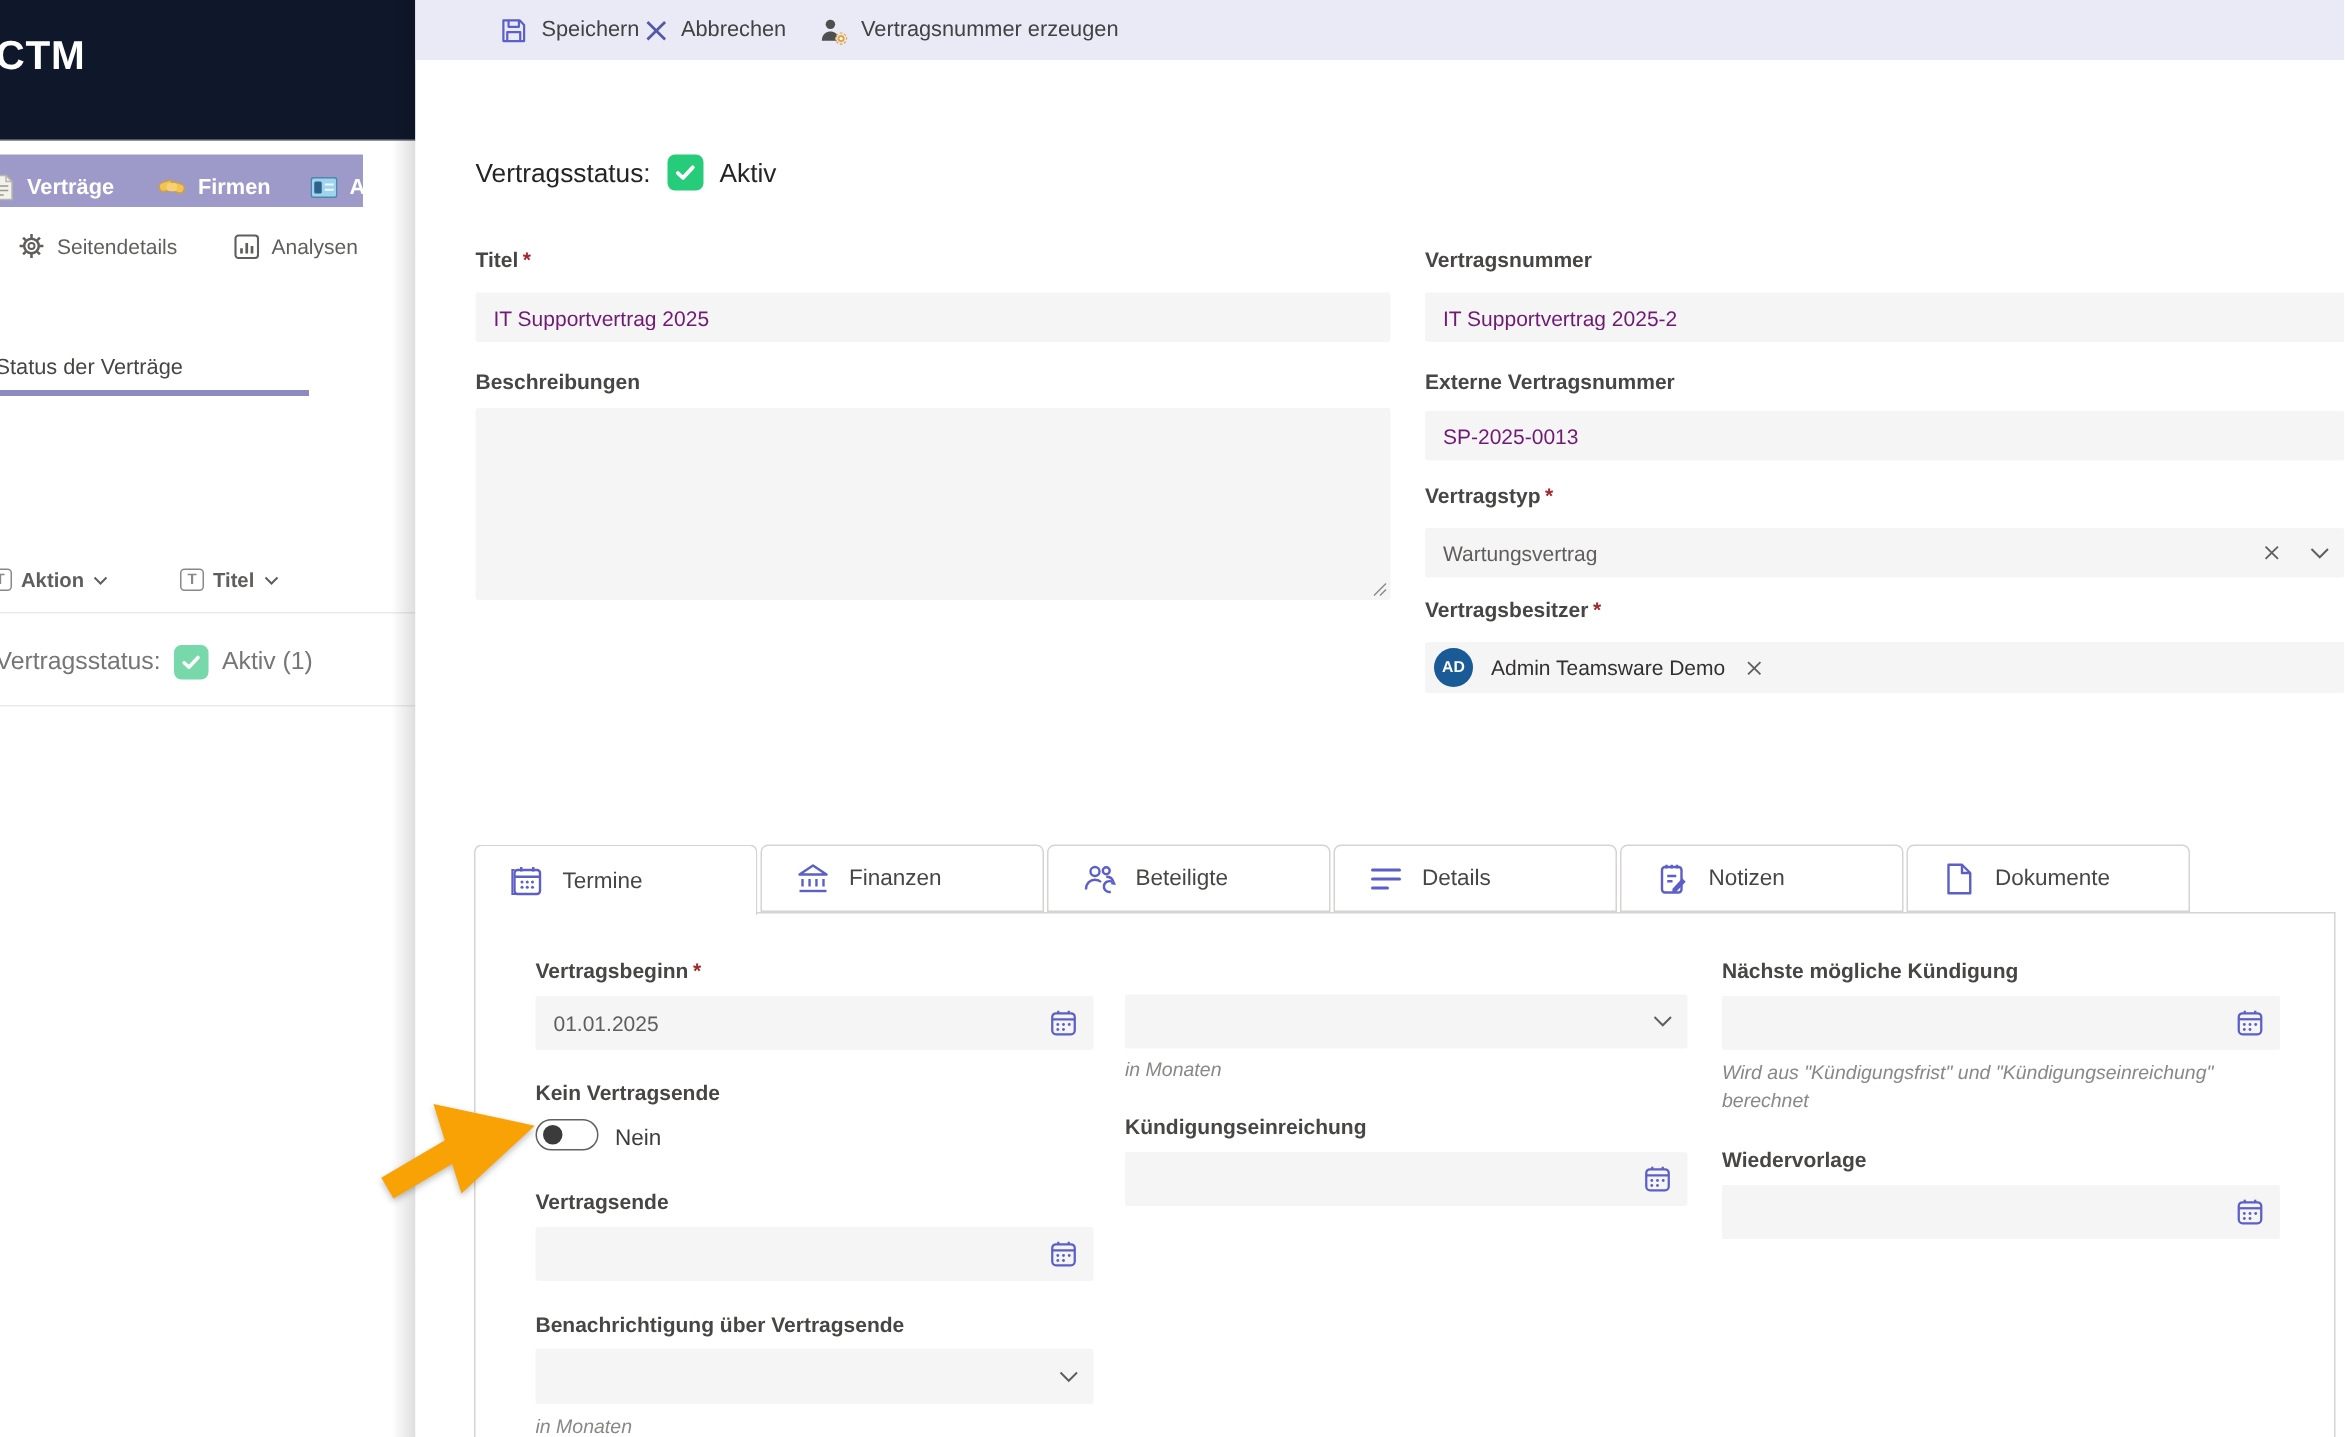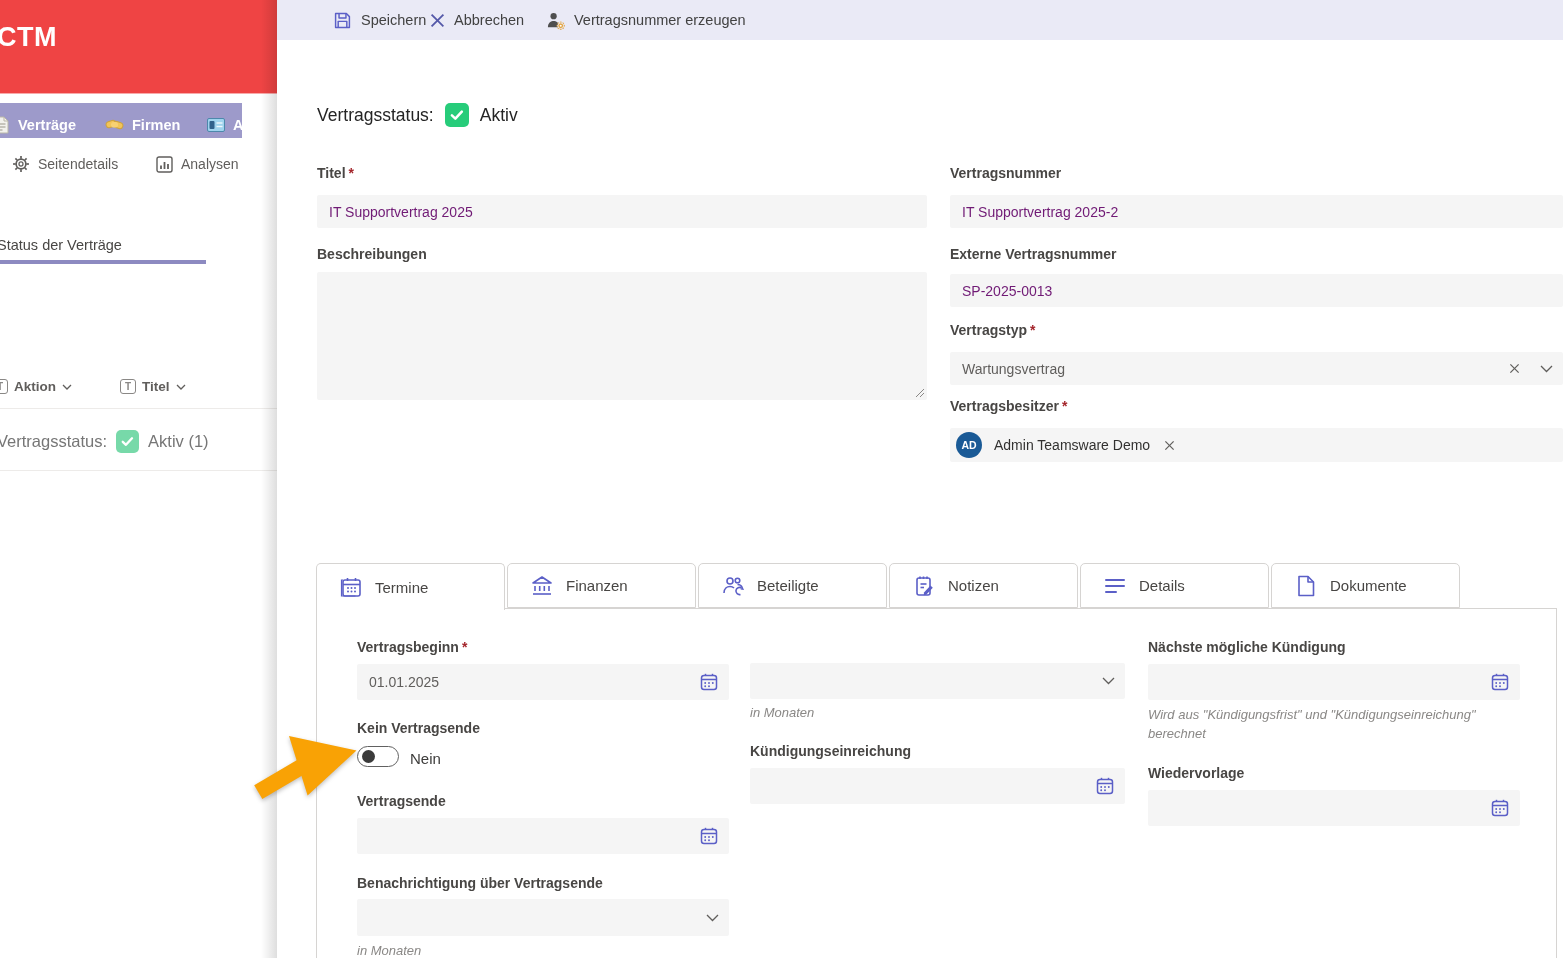--- a/index.html
+++ b/index.html
@@ -2,21 +2,21 @@
 <html><head>
 <meta charset="utf-8">
 <style>
   * { margin:0; padding:0; box-sizing:border-box; }
   html,body { width:1563px; height:958px; background:#fff; font-family:"Liberation Sans", sans-serif; overflow:hidden; }
   .stage { position:relative; width:1563px; height:958px; overflow:hidden; background:#fff; }
 
   
   .sidebar { position:absolute; left:0; top:0; width:277px; height:958px; background:#fff; overflow:hidden; }
   .sb-shadow { position:absolute; right:0; top:0; bottom:0; width:16px; background:linear-gradient(to left, rgba(0,0,0,0.13), rgba(0,0,0,0)); pointer-events:none; z-index:5; }
-  .sb-header { position:absolute; left:0; top:0; width:277px; height:94px; background:#ef4444; border-bottom:1px solid rgba(255,255,255,0.55); }
+  .sb-header { position:absolute; left:0; top:0; width:277px; height:94px; background:#0f172a; border-bottom:1px solid rgba(255,255,255,0.55); }
   .sb-title { position:absolute; left:-3px; top:22px; color:#fff; font-size:27px; font-weight:700; letter-spacing:0.5px; }
   .sb-nav { position:absolute; left:0; top:103px; width:242px; height:43px; background:#9d9aca; }
   .sb-nav-item { position:absolute; top:0; height:43px; display:flex; align-items:center; gap:8px; color:#fff; font-size:14.5px; font-weight:600; white-space:nowrap; }
   .sb-tools { position:absolute; left:0; top:138px; width:277px; height:52px; background:#fff; }
   .sb-tool { position:absolute; top:0; height:52px; display:flex; align-items:center; gap:8px; color:#605e5c; font-size:14px; white-space:nowrap; cursor:pointer; }
   .sb-viewtab { position:absolute; left:-3px; top:237px; color:#484644; font-size:14.5px; white-space:nowrap; }
   .sb-underline { position:absolute; left:0; top:260px; width:206px; height:4px; background:#8d8ac1; }
   .sb-colrow { position:absolute; left:0; top:379px; width:277px; height:26px; }
   .sb-col { position:absolute; top:0; display:flex; align-items:center; gap:6px; color:#605e5c; font-size:13.5px; font-weight:600; }
   .t-icon { display:inline-flex; width:16px; height:15px; border:1.2px solid #8a8886; border-radius:3px; color:#8a8886; font-size:10px; font-weight:600; align-items:center; justify-content:center; }
@@ -298,44 +298,44 @@
               <circle cx="16.5" cy="6.5" r="2.3"></circle>
               <path d="M16.5,10.5 c2,0 4,1 4.5,3"></path>
               <path d="M19.5,20.5 a3.6,3.6 0 1 1 1,-6.5"></path>
             </g>
             <polygon points="21.5,12.5 23,16 19.5,15.5" fill="#5b5fc7"></polygon>
           </svg>
         <span>Beteiligte</span>
       </div>
       <div class="tab">
         <svg width="24" height="24" viewBox="0 0 24 24">
+            <g stroke="#5b5fc7" stroke-width="2" stroke-linecap="round">
+              <line x1="3" y1="6" x2="21" y2="6"></line>
+              <line x1="3" y1="12" x2="21" y2="12"></line>
+              <line x1="3" y1="18" x2="13" y2="18"></line>
+            </g>
+          </svg>
+        <span>Details</span>
+      </div>
+      <div class="tab">
+        <svg width="24" height="24" viewBox="0 0 24 24">
             <g fill="none" stroke="#5b5fc7" stroke-width="1.6">
               <rect x="5" y="4" width="13" height="17" rx="2"></rect>
               <line x1="8" y1="2.5" x2="8" y2="5"></line>
               <line x1="11.5" y1="2.5" x2="11.5" y2="5"></line>
               <line x1="15" y1="2.5" x2="15" y2="5"></line>
               <line x1="8.5" y1="10" x2="14.5" y2="10"></line>
               <line x1="8.5" y1="13.5" x2="12" y2="13.5"></line>
             </g>
             <polygon points="12,18.5 18.5,11.5 20.8,13.8 14.2,20.8 11.8,21.2" fill="#5b5fc7"></polygon>
           </svg>
         <span>Notizen</span>
       </div>
       <div class="tab">
         <svg width="24" height="24" viewBox="0 0 24 24">
-            <g stroke="#5b5fc7" stroke-width="2" stroke-linecap="round">
-              <line x1="3" y1="6" x2="21" y2="6"></line>
-              <line x1="3" y1="12" x2="21" y2="12"></line>
-              <line x1="3" y1="18" x2="13" y2="18"></line>
-            </g>
-          </svg>
-        <span>Details</span>
-      </div>
-      <div class="tab">
-        <svg width="24" height="24" viewBox="0 0 24 24">
             <g fill="none" stroke="#5b5fc7" stroke-width="1.6" stroke-linejoin="round">
               <path d="M5,2.5 h9 l5.5,5.5 v13.5 h-14.5 z"></path>
               <path d="M14,2.5 v5.5 h5.5"></path>
             </g>
           </svg>
         <span>Dokumente</span>
       </div>
     </div>
 
     <div class="panel"></div>

